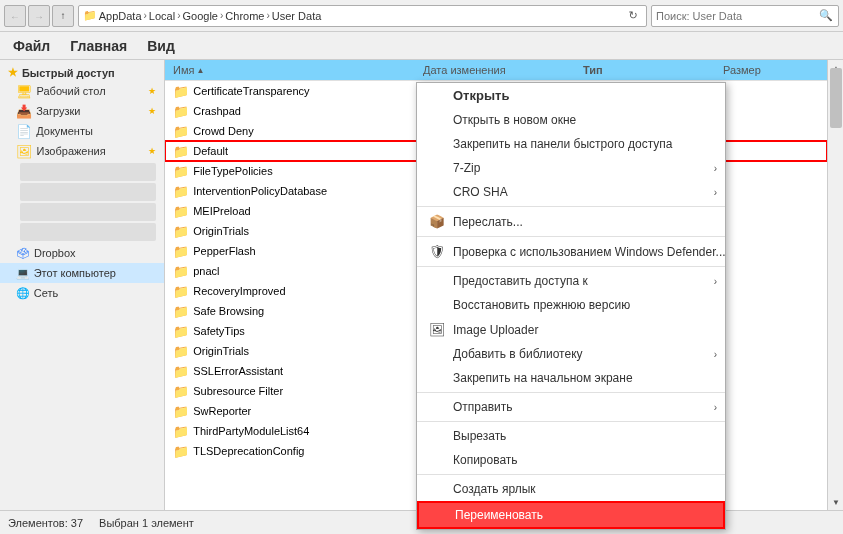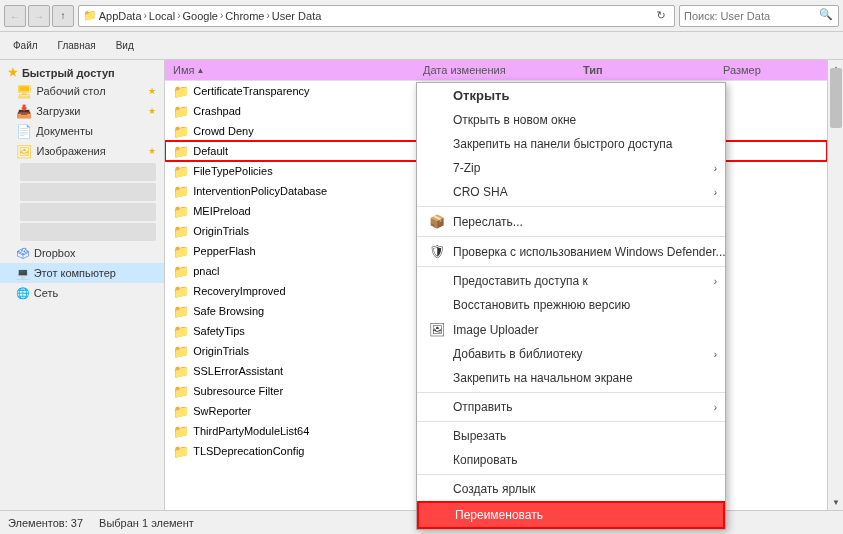--- a/index.html
+++ b/index.html
@@ -68,24 +68,25 @@
       height: 18px;
       display: flex;
       align-items: center;
       justify-content: center;
       cursor: pointer;
       font-size: 11px;
       color: #555;
     }
     .search-bar {
       height: 22px;
-      width: 160px;
+      width: 188px;
       border: 1px solid #adadad;
       border-radius: 2px;
       display: flex;
+      align-items: center;
       background: white;
       padding: 0 4px;
     }
     .search-bar input {
       border: none;
       outline: none;
       width: 100%;
       font-size: 11px;
     }
     .search-icon-btn {
@@ -109,25 +110,26 @@
       padding: 0 4px;
       gap: 2px;
     }
     .toolbar-btn {
       height: 22px;
       padding: 0 8px;
       border: 1px solid transparent;
       background: transparent;
       border-radius: 2px;
       cursor: pointer;
-      font-size: 10px;
+      font-size: 14px;
       display: flex;
       align-items: center;
       gap: 3px;
       color: #333;
+      font-weight: bold;
     }
 
     
     .main-layout {
       display: flex;
       height: calc(534px - 32px - 28px - 24px);
     }
 
     
     .sidebar {
@@ -174,21 +176,21 @@
     .file-area {
       flex: 1;
       overflow-y: auto;
       background: white;
       position: relative;
     }
     .file-list-header {
       display: flex;
       padding: 2px 4px;
       border-bottom: 1px solid #e0e0e0;
-      background: #f0abfc;
+      background: #7dd3fc;
       font-size: 11px;
       color: #555;
       position: sticky;
       top: 0;
       z-index: 1;
       align-items: center;
     }
     .col-name { width: 250px; cursor: pointer; }
     .col-date { width: 160px; cursor: pointer; }
     .col-type { width: 140px; cursor: pointer; font-weight: bold; }

